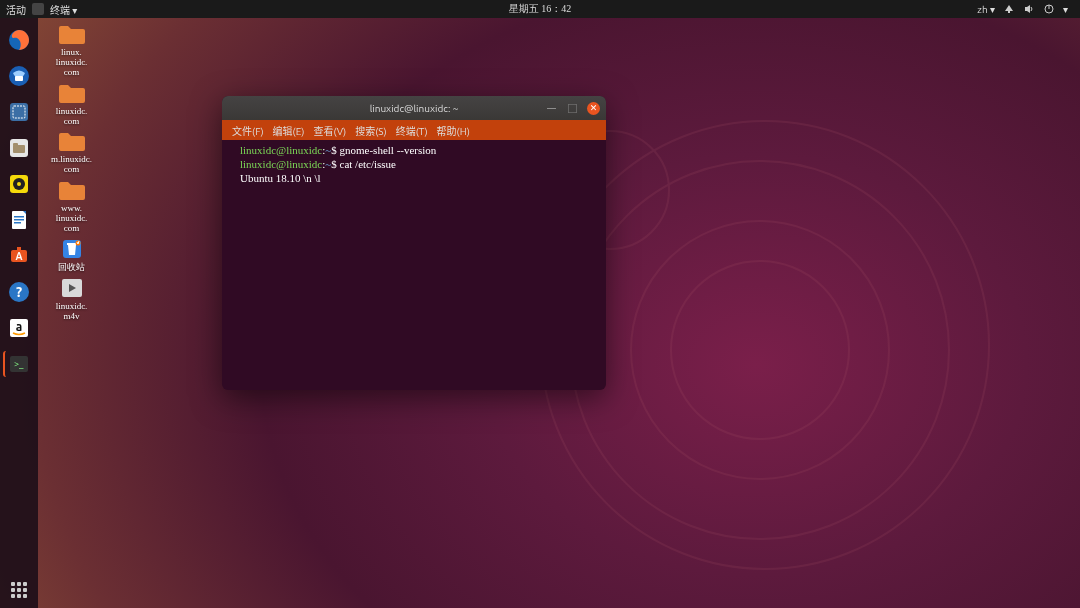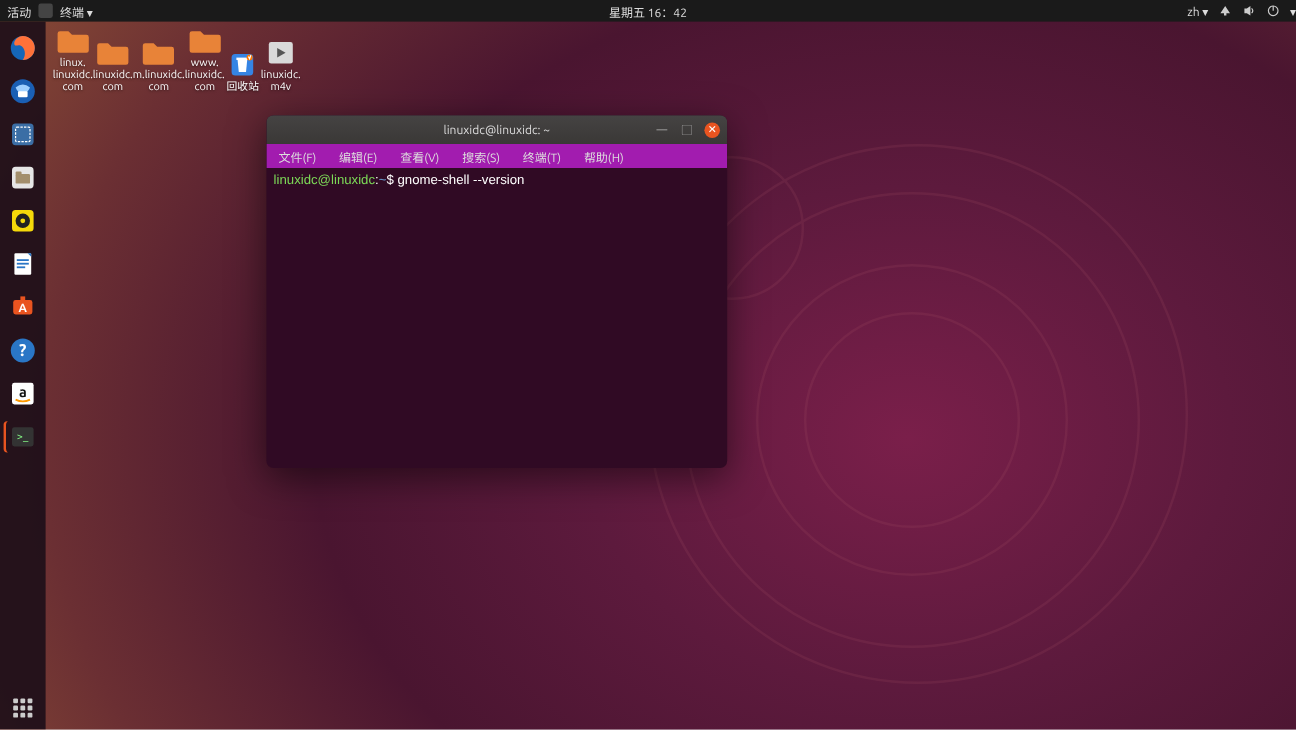--- a/index.html
+++ b/index.html
@@ -19,22 +19,22 @@
 .swirl .c5 { width: 120px; height: 120px; right: 330px; top: 30px; }
 .swirl .c6 { width: 60px; height: 60px; right: 420px; top: 10px; }
 
 
 .topbar {
   position: absolute; top: 0; left: 0; right: 0; height: 18px;
   background: #1a1a1a; display: flex; align-items: center;
   font-size: 10px; color: #ddd; z-index: 100;
 }
 .topbar .left { display: flex; align-items: center; gap: 6px; padding-left: 6px; }
-.topbar .center { position: absolute; left: 50%; transform: translateX(-50%); }
-.topbar .right { margin-left: auto; display: flex; align-items: center; gap: 8px; padding-right: 0; }
+.topbar .center { position: absolute; left: 50%; transform: translateX(-50%); font-family: Liberation Serif, serif; }
+.topbar .right { margin-left: auto; display: flex; align-items: center; gap: 8px; padding-right: 12px; }
 .topbar .appicon { width: 12px; height: 12px; background: #444; border-radius: 2px; display: inline-block; }
 .topbar .sysicon { display: inline-flex; align-items: center; }
 
 
 .dock {
   position: absolute; top: 18px; left: 0; bottom: 0; width: 38px;
   background: rgba(30, 15, 25, 0.92); z-index: 50;
   display: flex; flex-direction: column; align-items: center;
   padding-top: 4px;
 }
@@ -48,21 +48,21 @@
 .apps-grid {
   position: absolute; bottom: 10px; left: 11px;
   display: grid; grid-template-columns: repeat(3, 4px); grid-template-rows: repeat(3, 4px);
   gap: 2px; cursor: pointer;
 }
 .apps-grid span { width: 4px; height: 4px; background: #ccc; border-radius: 1px; }
 
 
 .desktop-icons {
   position: absolute; top: 22px; left: 44px; width: 55px;
-  display: flex; flex-direction: row; align-items: flex-end; z-index: 10;
+  display: flex; flex-direction: column; align-items: flex-start; z-index: 10; font-family: Liberation Serif, serif;
 }
 .dicon { width: 55px; text-align: center; margin-bottom: 3px; cursor: pointer; }
 .dicon .glyph { width: 30px; height: 24px; margin: 0 auto 2px; display: flex; align-items: center; justify-content: center; }
 .dicon .label { font-size: 9px; color: #fff; line-height: 1.1; text-shadow: 0 1px 2px rgba(0,0,0,0.6); text-align: center; white-space: pre-line; }
 .folder-svg { fill: #e88338; }
 
 
 .terminal {
   position: absolute; left: 222px; top: 96px; width: 384px; height: 294px;
   background: #300a24; border-radius: 6px; z-index: 60;
@@ -73,28 +73,28 @@
   height: 24px; background: linear-gradient(#454343, #3a3836);
   display: flex; align-items: center; justify-content: center;
   position: relative; font-size: 10px; color: #ddd;
 }
 .win-controls { position: absolute; right: 6px; display: flex; gap: 8px; align-items: center; }
 .win-btn { width: 13px; height: 13px; border-radius: 50%; display: flex; align-items: center; justify-content: center; font-size: 9px; cursor: pointer; }
 .win-btn.min { color: #bbb; }
 .win-btn.max { color: #bbb; }
 .win-btn.close { background: #e95420; color: #fff; line-height: 0; }
 .menubar {
-  height: 20px; background: #a21caf; display: flex; align-items: center;
-  gap: 11px; padding: 0 6px; font-size: 10px; color: #ddd;
+  height: 20px; background: #c2410c; display: flex; align-items: center;
+  gap: 1px; padding: 0 6px; font-size: 10px; color: #ddd;
 }
 .menubar span { padding: 2px 4px; cursor: pointer; }
 .term-body {
   flex: 1; padding: 3px 6px;
-  font-family: Liberation Sans, sans-serif;
-  font-size: 11px; line-height: 1.28; color: #fff;
+  font-family: Liberation Serif, serif;
+  font-size: 11px; line-height: 1.28; color: #fff; margin-left: 12px;
 }
 .term-body .prompt { color: #7cd957; }
 .term-body .path { color: #6fa8dc; }
 .term-body .cmd { color: #fff; }
 .term-body .out { color: #fff; }
 .cursor { display: inline-block; width: 6px; height: 11px; background: #fff; vertical-align: text-bottom; margin-left: 2px; }
 </style>
 </head>
 <body>
 
@@ -294,15 +294,17 @@
   <div class="menubar">
     <span>文件(F)</span>
     <span>编辑(E)</span>
     <span>查看(V)</span>
     <span>搜索(S)</span>
     <span>终端(T)</span>
     <span>帮助(H)</span>
   </div>
   <div class="term-body" id="term-body">
       <div><span class="prompt">linuxidc@linuxidc</span><span class="cmd">:</span><span class="path">~</span><span class="cmd">$ gnome-shell --version</span></div>
+      <div><span class="prompt">linuxidc@linuxidc</span><span class="cmd">:</span><span class="path">~</span><span class="cmd">$ cat /etc/issue</span></div>
+      <div><span class="out">Ubuntu 18.10 \n \l</span></div>
       <div><span class="out">&nbsp;</span></div>
     </div>
 </div>
 
 </body></html>

